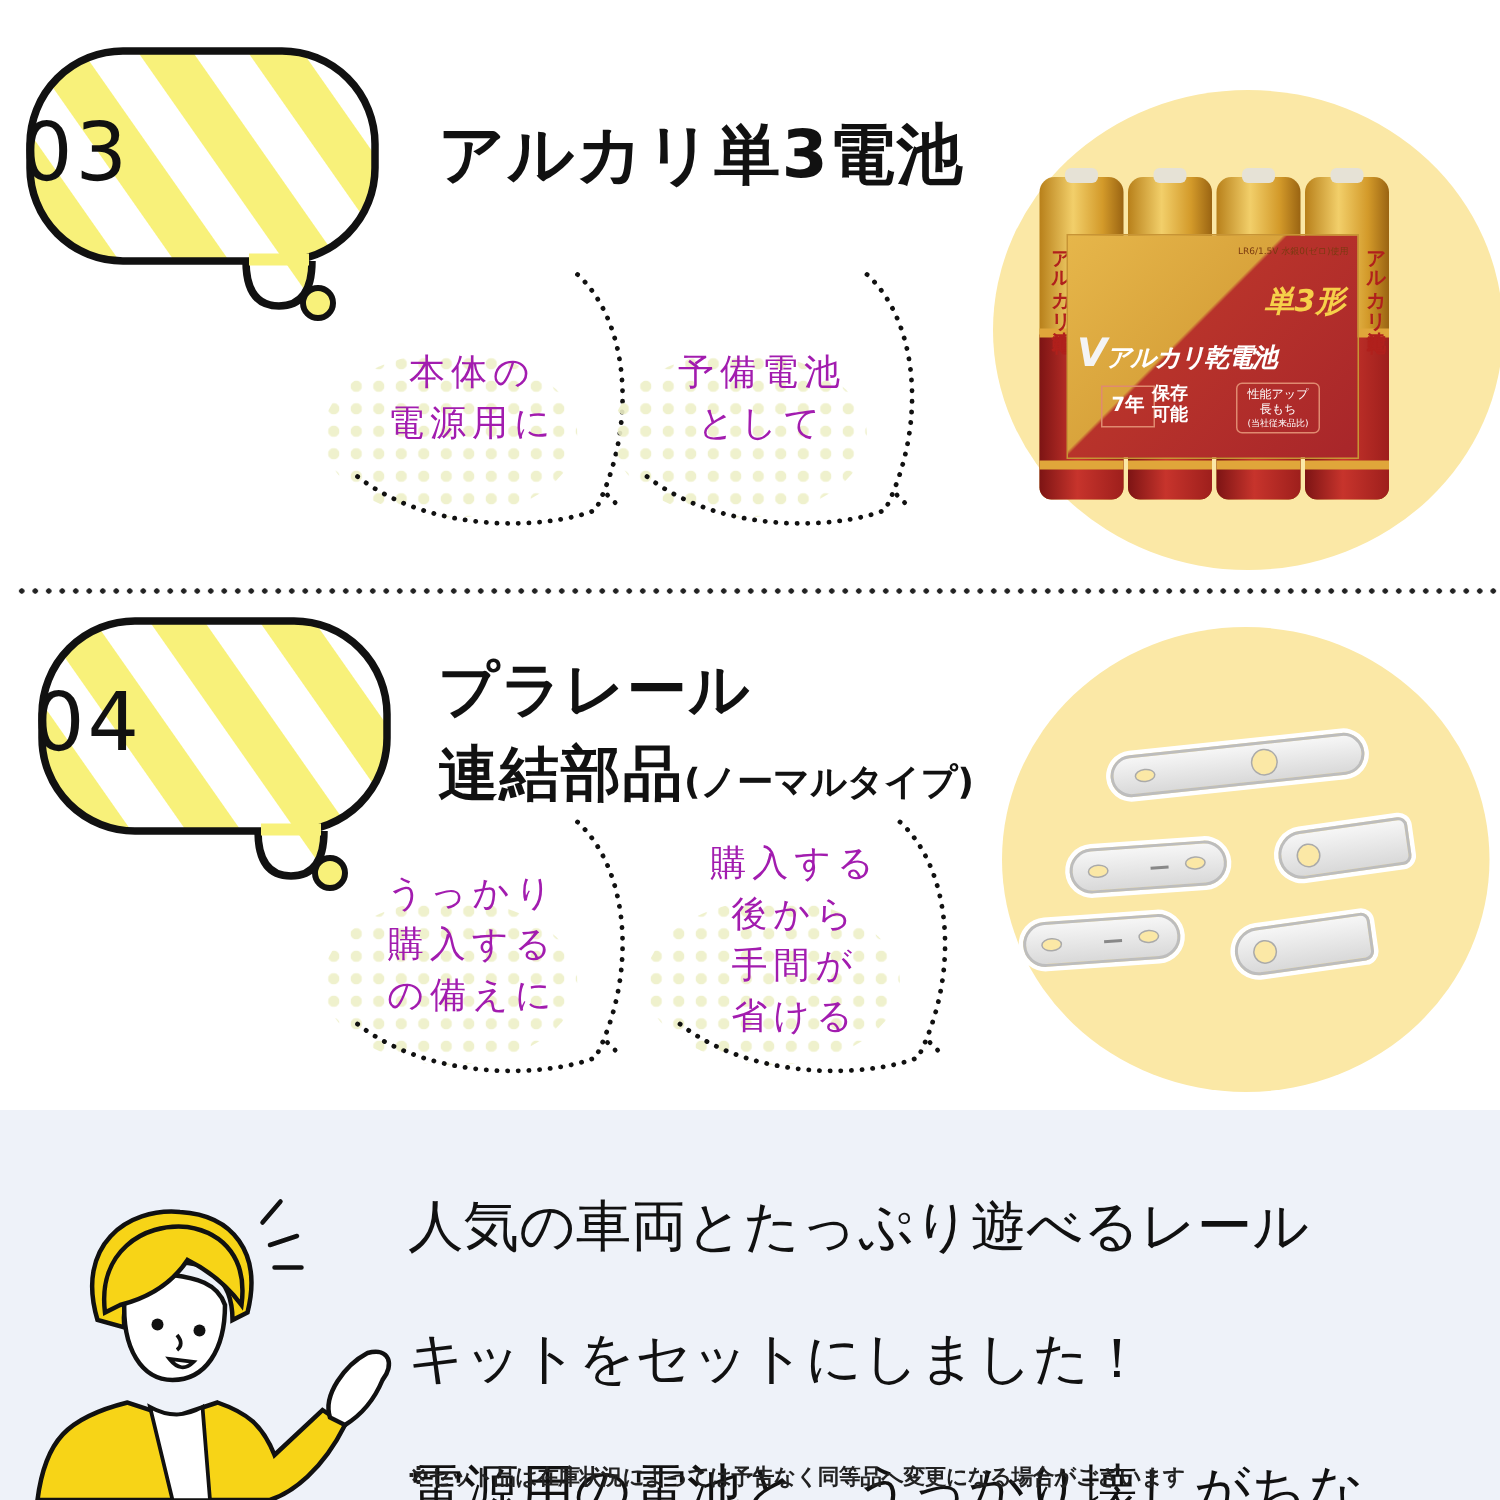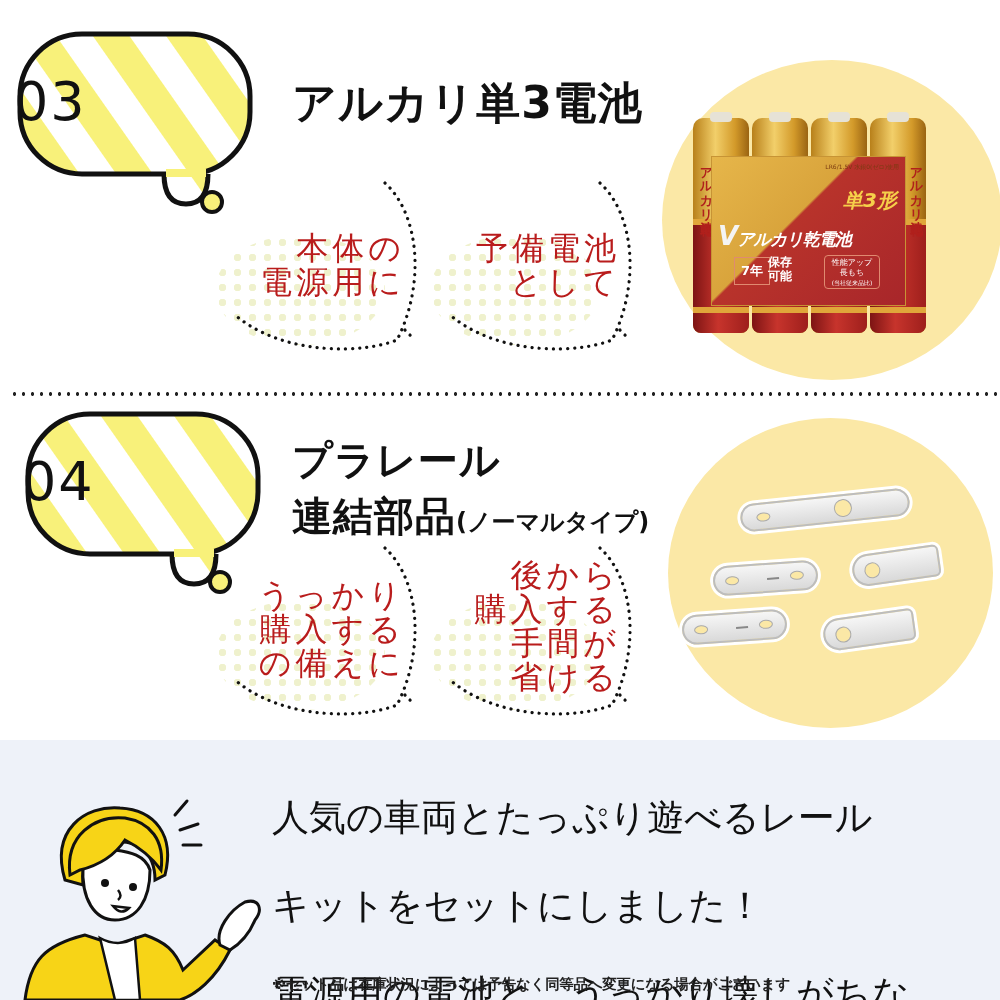--- a/index.html
+++ b/index.html
@@ -24,22 +24,22 @@
   
   .dot-bubble { position: absolute; width: 210px; height: 180px; }
   .dot-bubble svg { position: absolute; left: 0; top: 0; width: 100%; height: 100%; }
   .dot-bubble .halftone {
     position: absolute; left: 0; top: 60px; width: 170px; height: 110px; border-radius: 50%;
     background-image: radial-gradient(circle, #eef0c8 3.5px, transparent 4px);
     background-size: 15px 15px;
     opacity: 0.9;
   }
   .dot-bubble .btext {
-    position: absolute; left: 10px; width: 180px; text-align: right;
-    font-size: 32px; line-height: 34px; letter-spacing: 4px; color: #b91c1c;
+    position: absolute; left: 10px; width: 180px; text-align: center;
+    font-size: 24px; line-height: 34px; letter-spacing: 4px; color: #a21caf;
   }
 
   
   .prod-circle { position: absolute; border-radius: 50%; background: #fbe8a6; }
 
   
   .battery-pack { position: absolute; left: 693px; top: 118px; width: 235px; height: 215px; }
   .battery { position: absolute; top: 0; width: 56px; height: 215px; border-radius: 10px 10px 8px 8px;
     background: linear-gradient(90deg, #b8801a 0%, #f2cf6a 40%, #d39a2a 75%, #9a6412 100%); }
   .battery::before { content: ""; position: absolute; left: 17px; top: -6px; width: 22px; height: 10px; border-radius: 4px; background: #e6e2d6; }
@@ -106,21 +106,21 @@
   <svg viewBox="0 0 210 180">
     <path d="M170 8 C205 40 210 110 182 165 C150 178 70 182 20 140" fill="none" stroke="#111" stroke-width="3.2" stroke-dasharray="0.1 7" stroke-linecap="round"></path>
     <path d="M190 155 l10 10" fill="none" stroke="#111" stroke-width="3.2" stroke-dasharray="0.1 7" stroke-linecap="round"></path>
   </svg>
   <div class="btext" style="top:56px;">
     <div>本体の</div>
     <div>電源用に</div>
   </div>
 </div>
 
-<div class="dot-bubble" style="left:430px; top:175px;">
+<div class="dot-bubble" style="left:408px; top:175px;">
   <div class="halftone"></div>
   <svg viewBox="0 0 210 180">
     <path d="M170 8 C205 40 210 110 182 165 C150 178 70 182 20 140" fill="none" stroke="#111" stroke-width="3.2" stroke-dasharray="0.1 7" stroke-linecap="round"></path>
     <path d="M190 155 l10 10" fill="none" stroke="#111" stroke-width="3.2" stroke-dasharray="0.1 7" stroke-linecap="round"></path>
   </svg>
   <div class="btext" style="top:56px;">
     <div>予備電池</div>
     <div>として</div>
   </div>
 </div>
@@ -203,22 +203,22 @@
   </div>
 </div>
 
 <div class="dot-bubble" style="left:430px; top:540px;">
   <div class="halftone"></div>
   <svg viewBox="0 0 210 180">
     <path d="M170 8 C205 40 210 110 182 165 C150 178 70 182 20 140" fill="none" stroke="#111" stroke-width="3.2" stroke-dasharray="0.1 7" stroke-linecap="round"></path>
     <path d="M190 155 l10 10" fill="none" stroke="#111" stroke-width="3.2" stroke-dasharray="0.1 7" stroke-linecap="round"></path>
   </svg>
   <div class="btext" style="top:18px;">
+    <div>購入する</div>
     <div>後から</div>
-    <div>購入する</div>
     <div>手間が</div>
     <div>省ける</div>
   </div>
 </div>
 
 <div class="prod-circle" style="left:668px; top:418px; width:325px; height:310px;"></div>
 
 <div class="part" style="left:740px; top:496px; width:170px; height:28px; border-radius:14px; transform:rotate(-6deg);">
   <div class="hole" style="left:14px; top:8px;"></div>
     <div class="hole" style="left:92px; top:3px; width:18px; height:18px;"></div>

